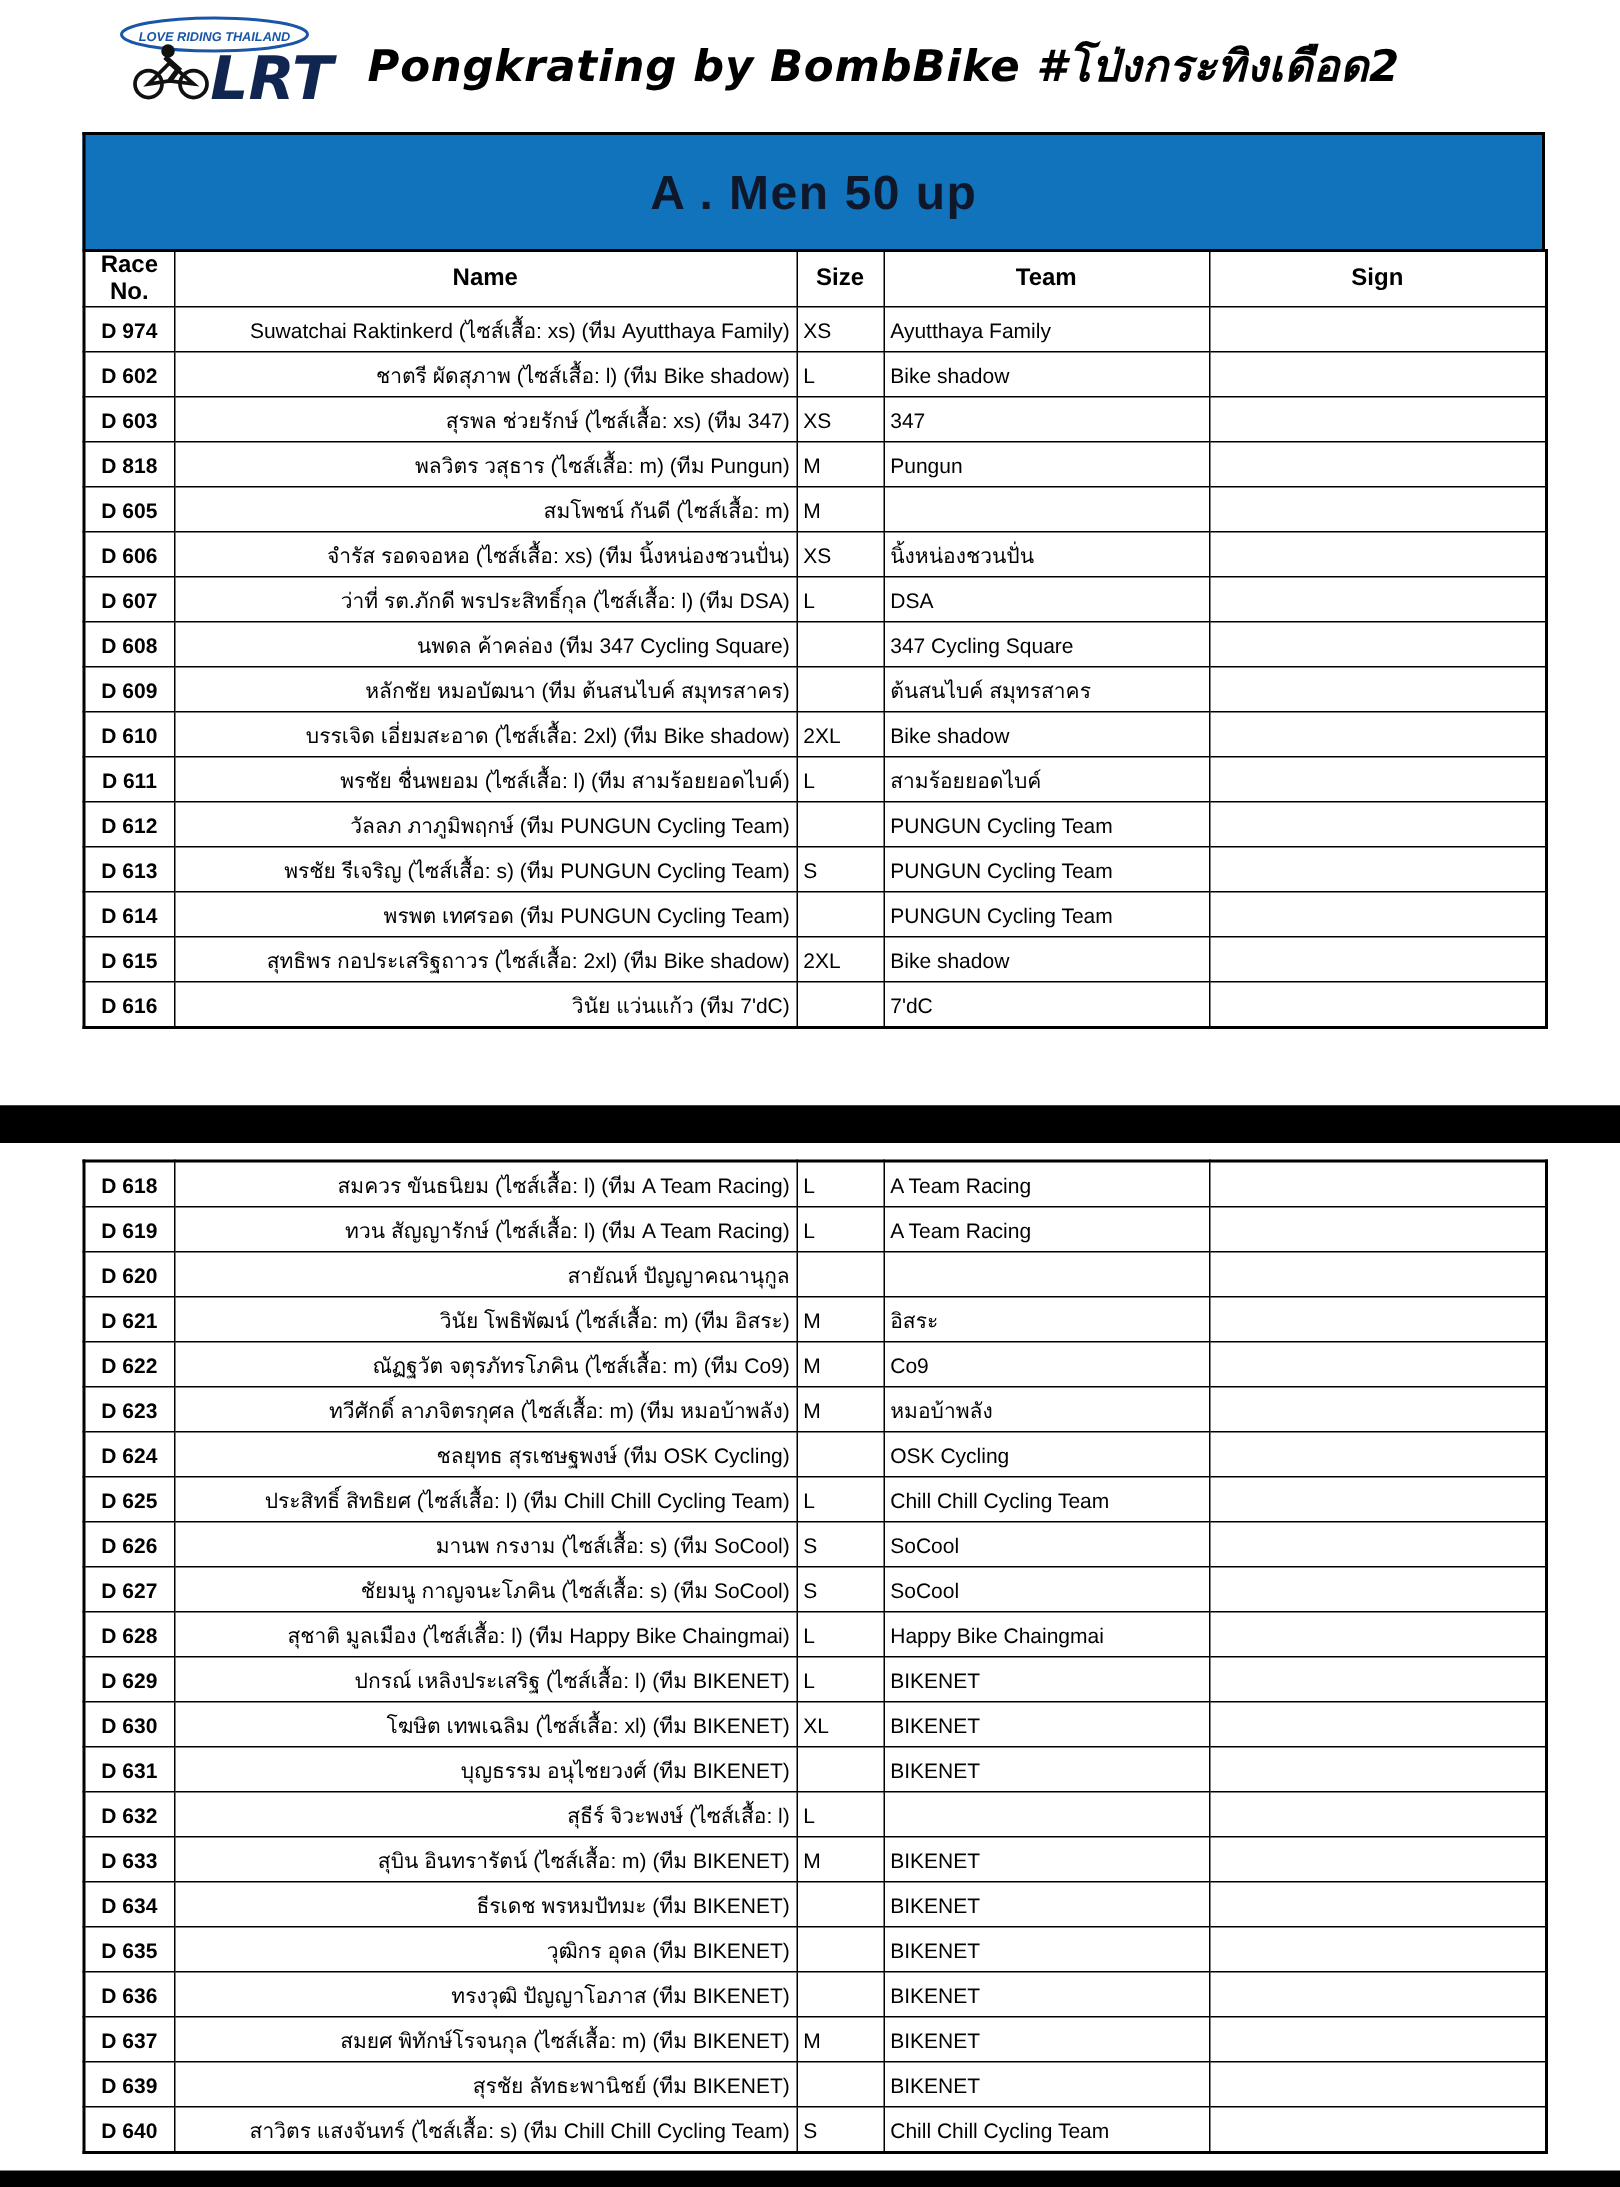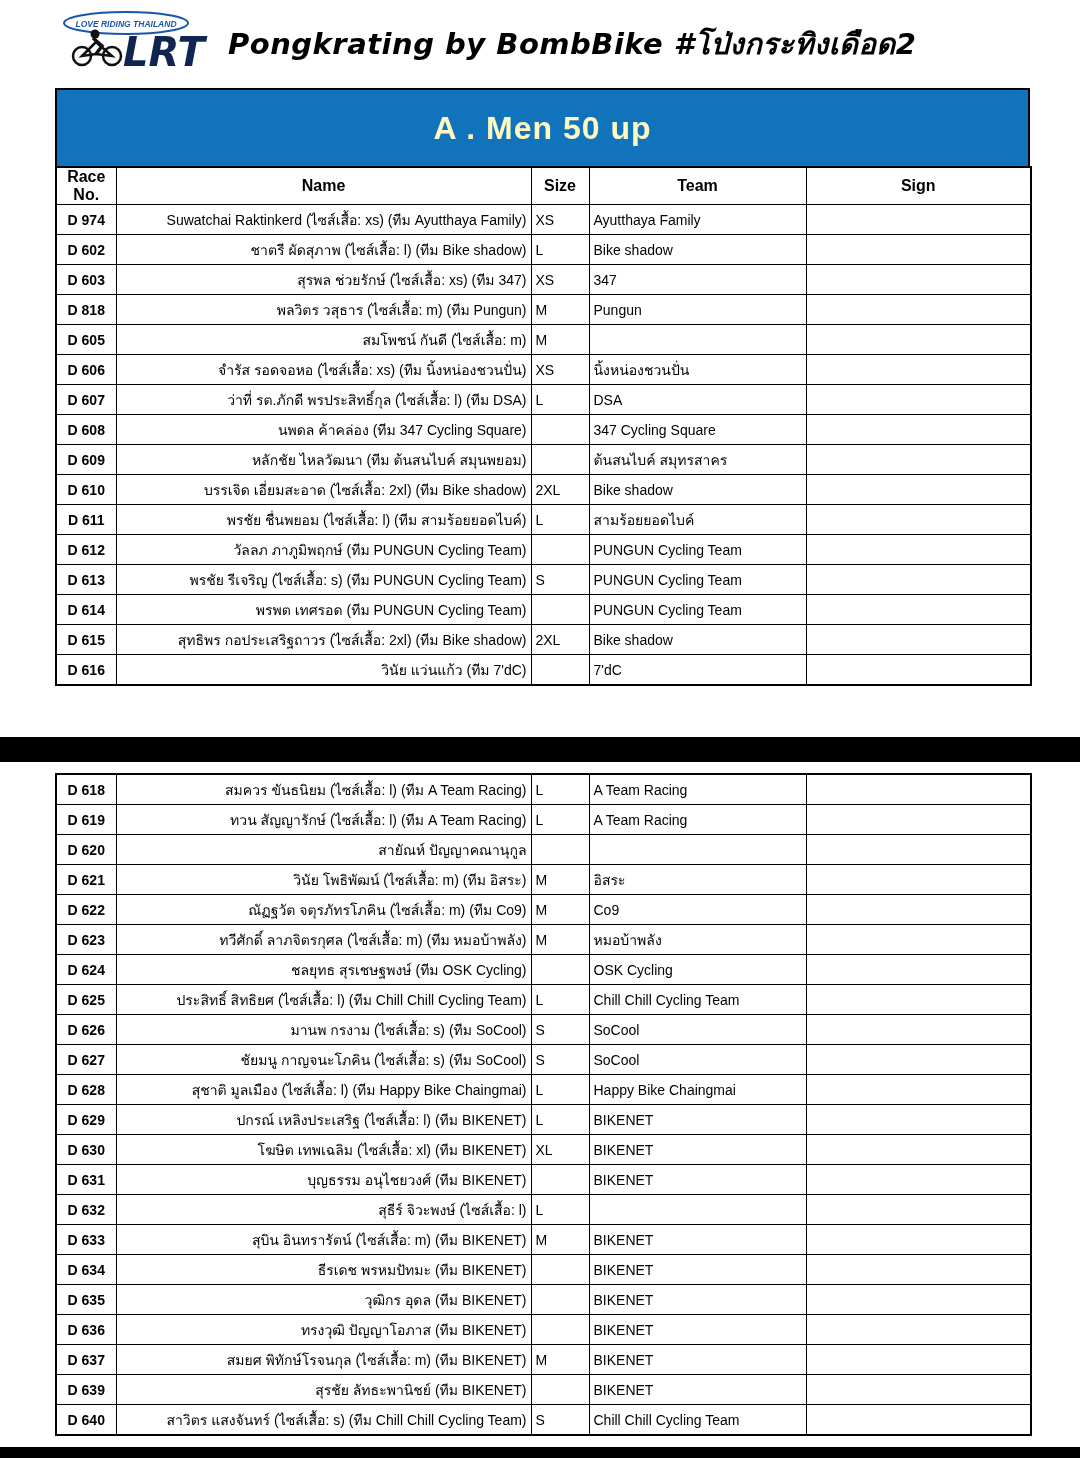--- a/index.html
+++ b/index.html
@@ -18,21 +18,21 @@
   }
   .page1 { height: 737px; }
   .page-gap { height: 25px; background: #000; }
   .page2 { height: 685px; overflow: hidden; padding-top: 11px; }
 
   
   .doc-header {
     height: 88px;
     display: flex;
     align-items: center;
-    padding-left: 60px;
+    padding-left: 77px;
     gap: 16px;
   }
   .doc-title {
     margin: 0;
     font-family: "DejaVu Sans", sans-serif;
     font-style: italic;
     font-weight: bold;
     font-size: 29px;
     letter-spacing: 0.5px;
   }
@@ -42,21 +42,21 @@
   .category-bar {
     height: 76px;
     background: #1173bb;
     border: 2px solid #000;
     border-bottom: none;
     display: flex;
     align-items: center;
     justify-content: center;
   }
   .category-bar span {
-    color: #fef9c3;
+    color: #0f172a;
     font-weight: bold;
     font-size: 32px;
     letter-spacing: 1px;
   }
 
   
   table.roster {
     border-collapse: collapse;
     table-layout: fixed;
     width: 975px;
@@ -201,21 +201,21 @@
             <tr>
               <td class="cell-no">D 608</td>
               <td class="cell-name">นพดล ค้าคล่อง (ทีม 347 Cycling Square)</td>
               <td class="cell-size"></td>
               <td class="cell-team">347 Cycling Square</td>
               <td class="cell-sign"></td>
             </tr>
 
             <tr>
               <td class="cell-no">D 609</td>
-              <td class="cell-name">หลักชัย ไหลวัฒนา (ทีม ต้นสนไบค์ สมุนพยอม)</td>
+              <td class="cell-name">หลักชัย หมอบัฒนา (ทีม ต้นสนไบค์ สมุทรสาคร)</td>
               <td class="cell-size"></td>
               <td class="cell-team">ต้นสนไบค์ สมุทรสาคร</td>
               <td class="cell-sign"></td>
             </tr>
 
             <tr>
               <td class="cell-no">D 610</td>
               <td class="cell-name">บรรเจิด เอี่ยมสะอาด (ไซส์เสื้อ: 2xl) (ทีม Bike shadow)</td>
               <td class="cell-size">2XL</td>
               <td class="cell-team">Bike shadow</td>

